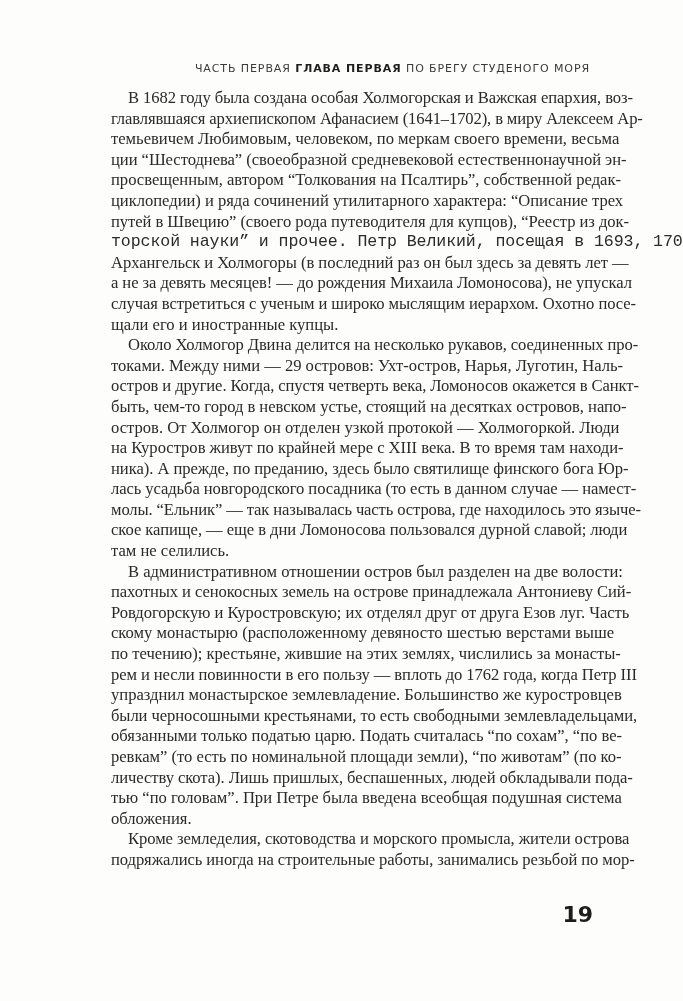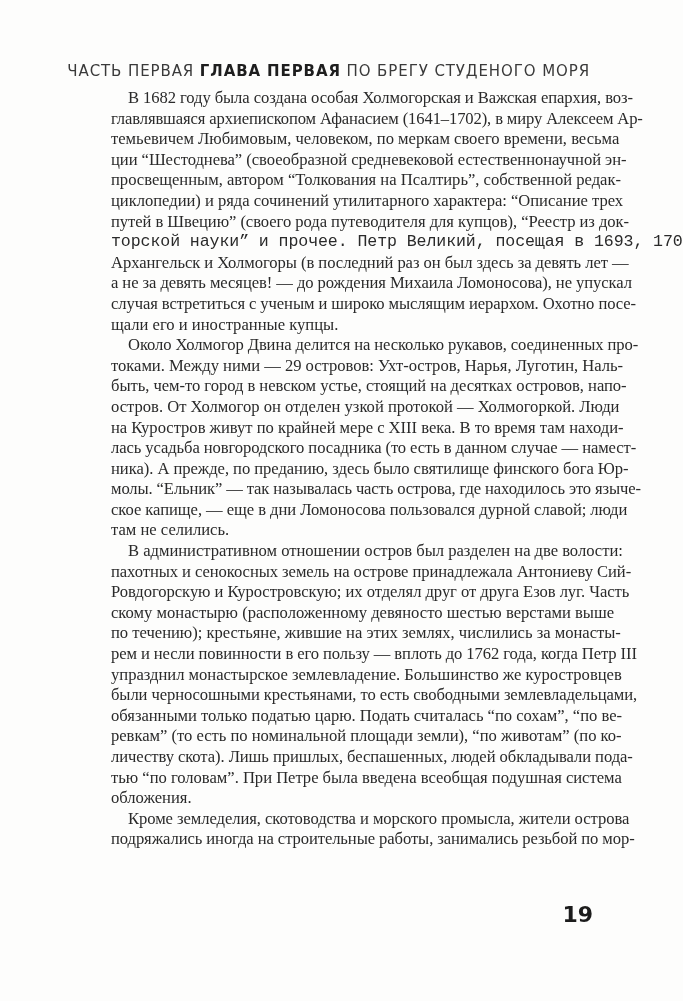--- a/index.html
+++ b/index.html
@@ -12,21 +12,21 @@
       height: 1001px;
       position: relative;
       overflow: hidden;
       background: #fdfdfc;
     }
     .running-head {
       position: absolute;
       top: 62px;
       right: 93px;
       font-family: "DejaVu Sans", sans-serif;
-      font-size: 15px;
+      font-size: 11px;
       letter-spacing: 0.9px;
       color: #3a3a3a;
       white-space: nowrap;
     }
     .running-head .bold {
       font-weight: bold;
       color: #1e1e1e;
     }
     .text-block {
       position: absolute;
@@ -81,25 +81,26 @@
       <div class="line" style="letter-spacing: -0.0574713px;">путей в Швецию” (своего рода путеводителя для купцов), “Реестр из док-</div>
       <div class="line" style="letter-spacing: -0.101124px; font-family: Liberation Mono, monospace;">торской науки” и прочее. Петр Великий, посещая в 1693, 1700 и 1702 годах</div>
       <div class="line" style="letter-spacing: -0.0574713px;">Архангельск и Холмогоры (в последний раз он был здесь за девять лет —</div>
       <div class="line" style="letter-spacing: -0.0722433px;">а не за девять месяцев! — до рождения Михаила Ломоносова), не упускал</div>
       <div class="line" style="letter-spacing: -0.0903955px;">случая встретиться с ученым и широко мыслящим иерархом. Охотно посе-</div>
       <div class="line last">щали его и иностранные купцы.</div>
     </div>
     <div>
       <div class="line indent" style="letter-spacing: -0.104449px;">Около Холмогор Двина делится на несколько рукавов, соединенных про-</div>
       <div class="line" style="letter-spacing: -0.0272374px;">токами. Между ними — 29 островов: Ухт-остров, Нарья, Луготин, Наль-</div>
+      <div class="line" style="letter-spacing: -0.108209px;">остров и другие. Когда, спустя четверть века, Ломоносов окажется в Санкт-</div>
       <div class="line" style="letter-spacing: -0.0462428px;">быть, чем-то город в невском устье, стоящий на десятках островов, напо-</div>
       <div class="line" style="letter-spacing: -0.00785855px;">остров. От Холмогор он отделен узкой протокой — Холмогоркой. Люди</div>
       <div class="line" style="letter-spacing: -0.0272374px;">на Куростров живут по крайней мере с XIII века. В то время там находи-</div>
+      <div class="line" style="letter-spacing: -0.0537428px;">ника). А прежде, по преданию, здесь было святилище финского бога Юр-</div>
       <div class="line" style="letter-spacing: -0.093985px;">лась усадьба новгородского посадника (то есть в данном случае — намест-</div>
-      <div class="line" style="letter-spacing: -0.0537428px;">ника). А прежде, по преданию, здесь было святилище финского бога Юр-</div>
       <div class="line" style="letter-spacing: -0.115242px;">молы. “Ельник” — так называлась часть острова, где находилось это языче-</div>
       <div class="line" style="letter-spacing: -0.05px;">ское капище, — еще в дни Ломоносова пользовался дурной славой; люди</div>
       <div class="line last">там не селились.</div>
     </div>
     <div>
       <div class="line indent" style="letter-spacing: -0.028169px;">В административном отношении остров был разделен на две волости:</div>
       <div class="line" style="letter-spacing: -0.0685714px;">пахотных и сенокосных земель на острове принадлежала Антониеву Сий-</div>
       <div class="line" style="letter-spacing: -0.0574713px;">Ровдогорскую и Куростровскую; их отделял друг от друга Езов луг. Часть</div>
       <div class="line">скому монастырю (расположенному девяносто шестью верстами выше</div>
       <div class="line" style="letter-spacing: -0.0156556px;">по течению); крестьяне, жившие на этих землях, числились за монасты-</div>

